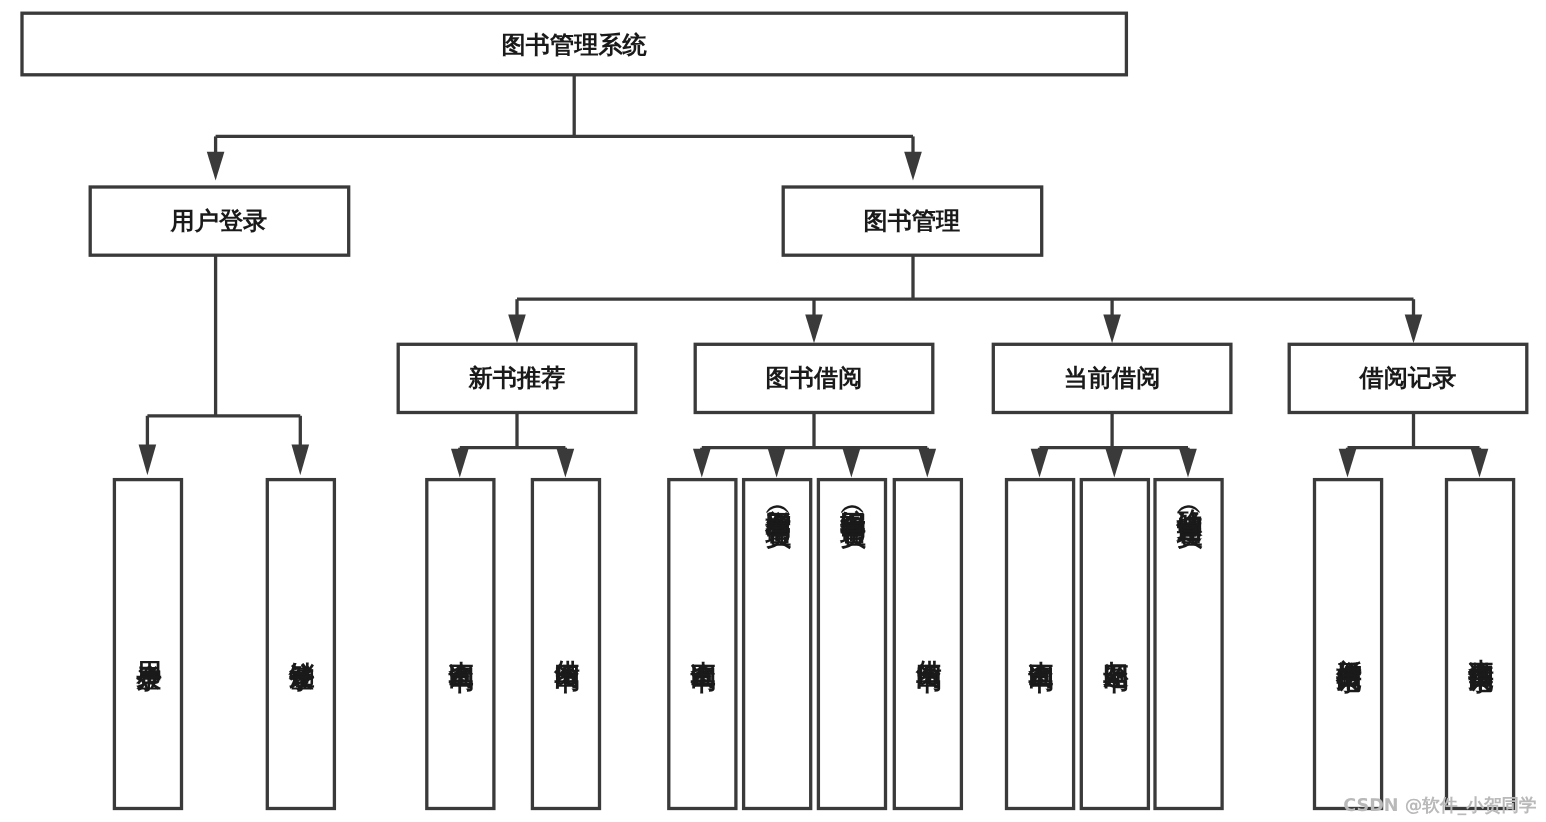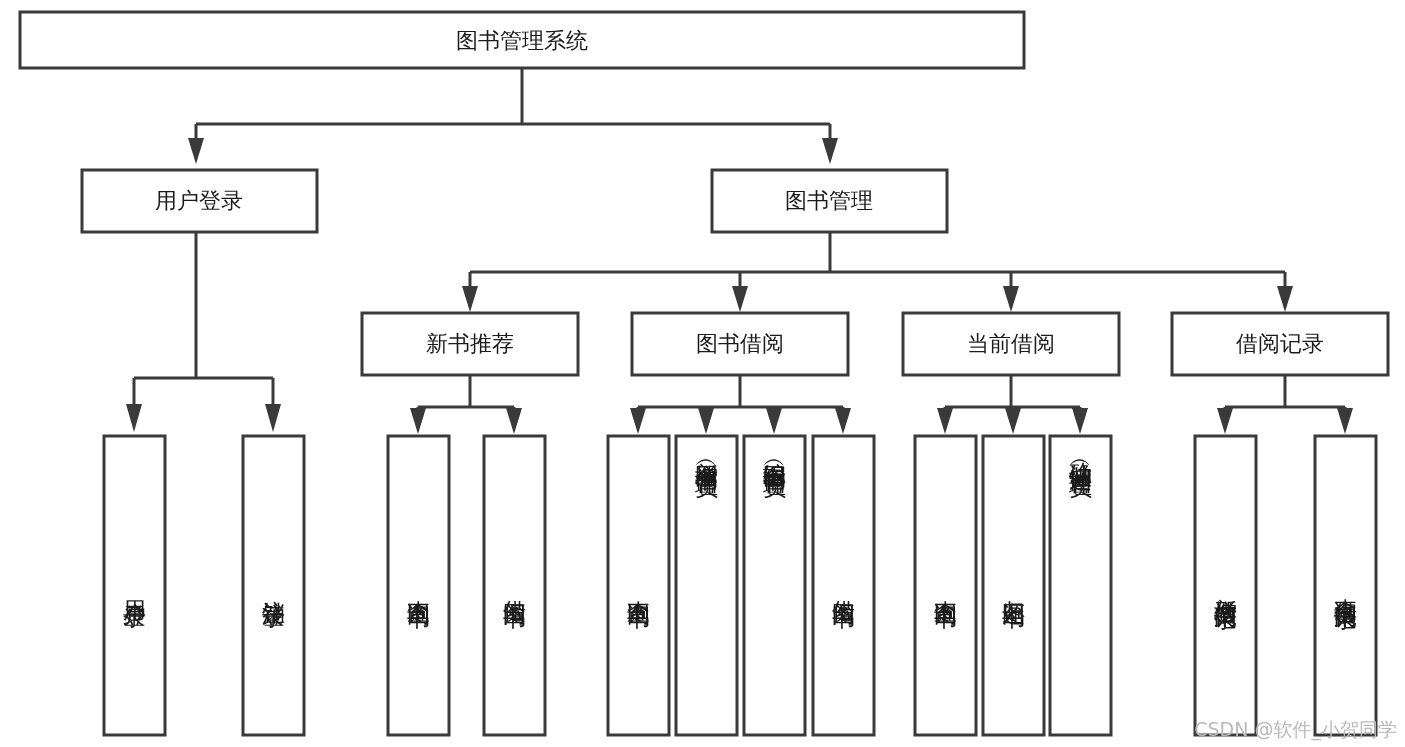--- a/index.html
+++ b/index.html
@@ -13,20 +13,21 @@
     position: relative;
     overflow: hidden;
     font-family: "DejaVu Sans", "Liberation Sans", sans-serif;
   }
   #diagram-root {
     position: absolute;
     left: 0;
     top: 0;
     width: 1405px;
     height: 747px;
+    font-weight: bold;
   }
   svg.diagram-canvas {
     display: block;
     width: 1405px;
     height: 747px;
   }
   .node-box {
     fill: #ffffff;
     stroke: #3a3a3a;
     stroke-width: 3;
@@ -61,21 +62,21 @@
     justify-content: center;
     text-align: center;
     white-space: nowrap;
     pointer-events: none;
   }
   #watermark {
     position: absolute;
     right: 8px;
     bottom: 4px;
     font-family: "DejaVu Sans", "Liberation Sans", sans-serif;
-    font-size: 19px;
+    font-size: 16px;
     color: #b9b9b9;
     white-space: nowrap;
   }
 </style>
 </head>
 <body>
 
 <div id="diagram-root">
 
   <svg class="diagram-canvas" viewBox="0 0 1405 747" xmlns="http://www.w3.org/2000/svg">

